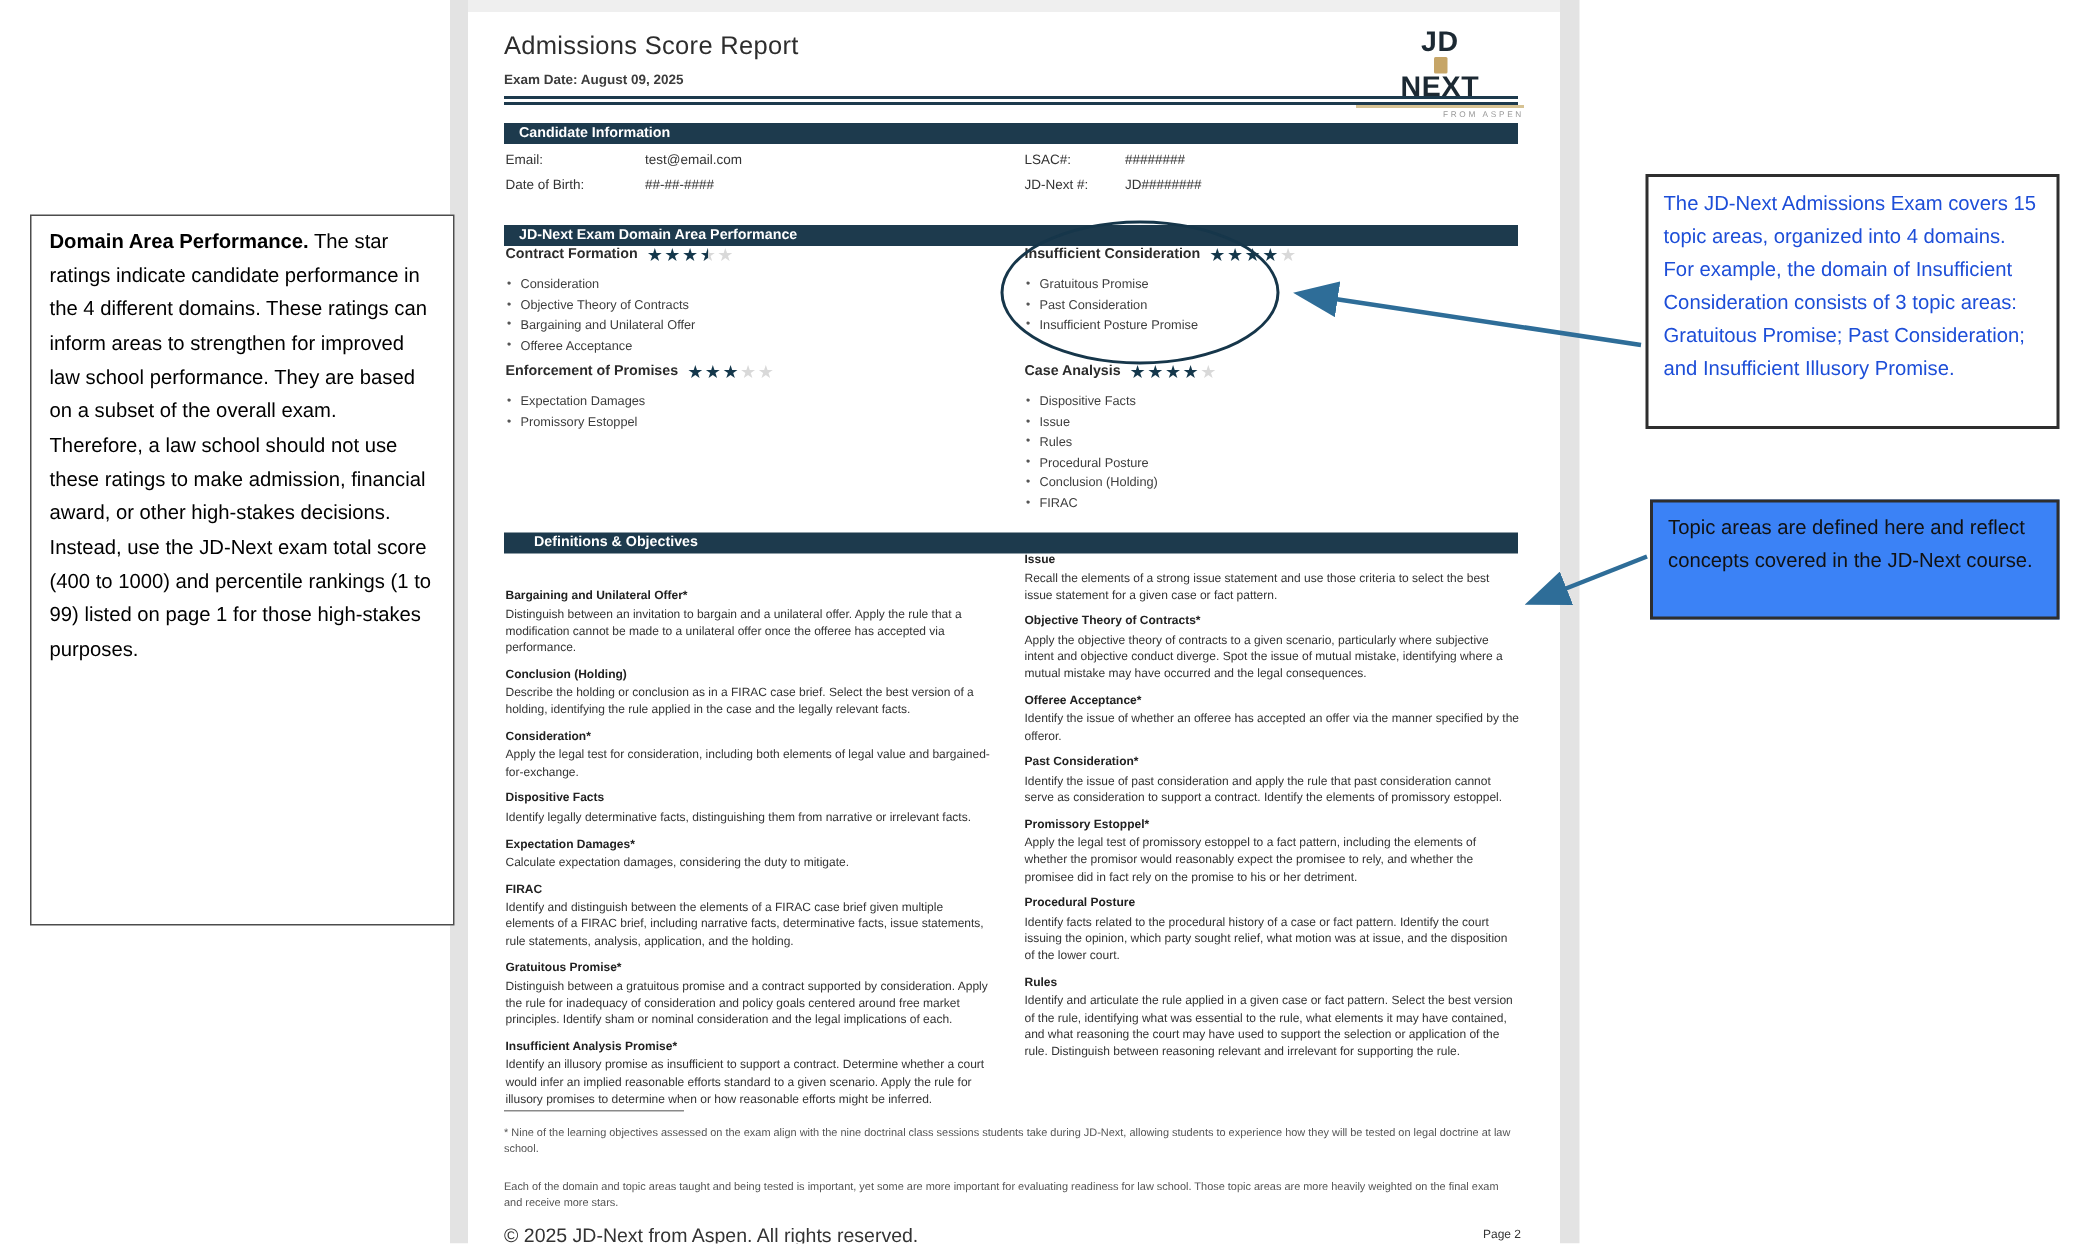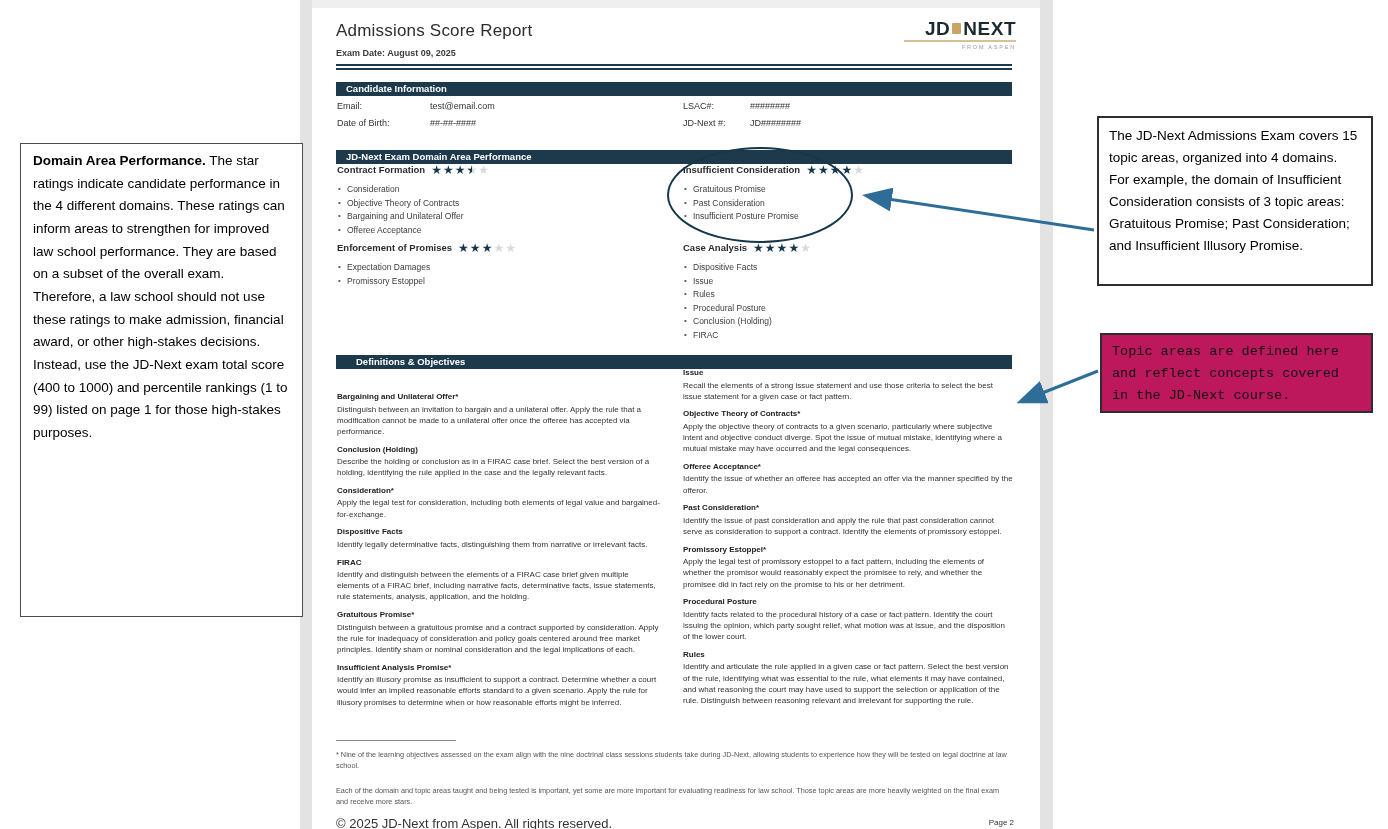--- a/index.html
+++ b/index.html
@@ -12,21 +12,21 @@
   #edge-right { left:1040px; top:0; width:13px; height:829px; }
   #edge-top   { position:absolute; left:312px; top:0; width:728px; height:8px; background:#efefef; }
 
   
   #page { position:absolute; left:312px; top:8px; width:728px; height:821px; background:#fff; }
 
   #report-title { position:absolute; left:24px; top:13px; font-size:17px; font-weight:500; color:#2d2d2d; letter-spacing:.2px; }
   #exam-date    { position:absolute; left:24px; top:40px; font-size:9px; font-weight:700; color:#3c3c3c; }
 
   #logo { position:absolute; right:24px; top:11px; width:112px; }
-  .logo-word { display:flex; align-items:center; justify-content:flex-end; font-size:19px; font-weight:700; color:#1c2933; letter-spacing:.5px; line-height:1; }
+  .logo-word { display:flex; align-items:center; justify-content:flex-end; font-size:19px; font-weight:700; color:#1c2933; letter-spacing:.5px; line-height:1;flex-direction:column; }
   .logo-glyph { display:inline-block; width:9px; height:11px; background:var(--gold); margin:0 2px; border-radius:1px; }
   .logo-rule { height:2px; background:#d6c293; margin-top:2px; }
   .logo-tagline { text-align:right; font-size:5.5px; letter-spacing:1.8px; color:#9a9a9a; margin-top:2px; }
 
   #header-divider { position:absolute; left:24px; top:56px; width:676px; height:6px;
     border-top:2px solid var(--navy); border-bottom:2px solid var(--navy); }
 
   .section-bar { position:absolute; left:24px; width:676px; height:14px; background:var(--navy);
     color:#fff; font-size:9.5px; font-weight:700; line-height:14px; padding-left:10px; }
   #bar-candidate   { top:74px; }
@@ -69,23 +69,23 @@
   #footer-page      { position:absolute; right:26px; top:810px; font-size:8px;  color:#333; }
 
   #ellipse { position:absolute; left:355px; top:139px; width:186px; height:96px;
     border:2px solid #16364a; border-radius:50%; pointer-events:none; }
 
   
   #note-left { position:absolute; left:20px; top:143px; width:283px; height:474px;
     border:1px solid #4d4d4d; padding:6px 12px; font-size:13.5px; line-height:1.68; color:#000; background:#fff; }
   .note-title { font-weight:700; }
   #note-right-1 { position:absolute; left:1097px; top:116px; width:276px; height:170px;
-    border:2px solid #2e2e2e; padding:7px 10px; font-size:13.5px; line-height:1.63; color:#000000; background:#fff; }
+    border:2px solid #2e2e2e; padding:7px 10px; font-size:13.5px; line-height:1.63; color:#1d4ed8; background:#fff; }
   #note-right-2 { position:absolute; left:1100px; top:333px; width:273px; height:80px;
-    border:2px solid #2e2e2e; padding:6px 10px; font-size:13.5px; line-height:1.63; color:#111; background:#be185d;font-family:Liberation Mono, monospace; }
+    border:2px solid #2e2e2e; padding:6px 10px; font-size:13.5px; line-height:1.63; color:#111; background:#3b82f6; }
 
   #arrows { position:absolute; left:0; top:0; width:1388px; height:829px; pointer-events:none; }
 </style>
 </head>
 <body>
 
 <div class="edge" id="edge-left"></div>
 <div class="edge" id="edge-right"></div>
 <div id="edge-top"></div>
 
@@ -216,20 +216,24 @@
       </div>
       <div class="def-block">
         <div class="def-term">Consideration*</div>
         <div class="def-text">Apply the legal test for consideration, including both elements of legal value and bargained-for-exchange.</div>
       </div>
       <div class="def-block">
         <div class="def-term">Dispositive Facts</div>
         <div class="def-text">Identify legally determinative facts, distinguishing them from narrative or irrelevant facts.</div>
       </div>
       <div class="def-block">
+        <div class="def-term">Expectation Damages*</div>
+        <div class="def-text">Calculate expectation damages, considering the duty to mitigate.</div>
+      </div>
+      <div class="def-block">
         <div class="def-term">FIRAC</div>
         <div class="def-text">Identify and distinguish between the elements of a FIRAC case brief given multiple elements of a FIRAC brief, including narrative facts, determinative facts, issue statements, rule statements, analysis, application, and the holding.</div>
       </div>
       <div class="def-block">
         <div class="def-term">Gratuitous Promise*</div>
         <div class="def-text">Distinguish between a gratuitous promise and a contract supported by consideration. Apply the rule for inadequacy of consideration and policy goals centered around free market principles. Identify sham or nominal consideration and the legal implications of each.</div>
       </div>
       <div class="def-block">
         <div class="def-term">Insufficient Analysis Promise*</div>
         <div class="def-text">Identify an illusory promise as insufficient to support a contract. Determine whether a court would infer an implied reasonable efforts standard to a given scenario. Apply the rule for illusory promises to determine when or how reasonable efforts might be inferred.</div>

